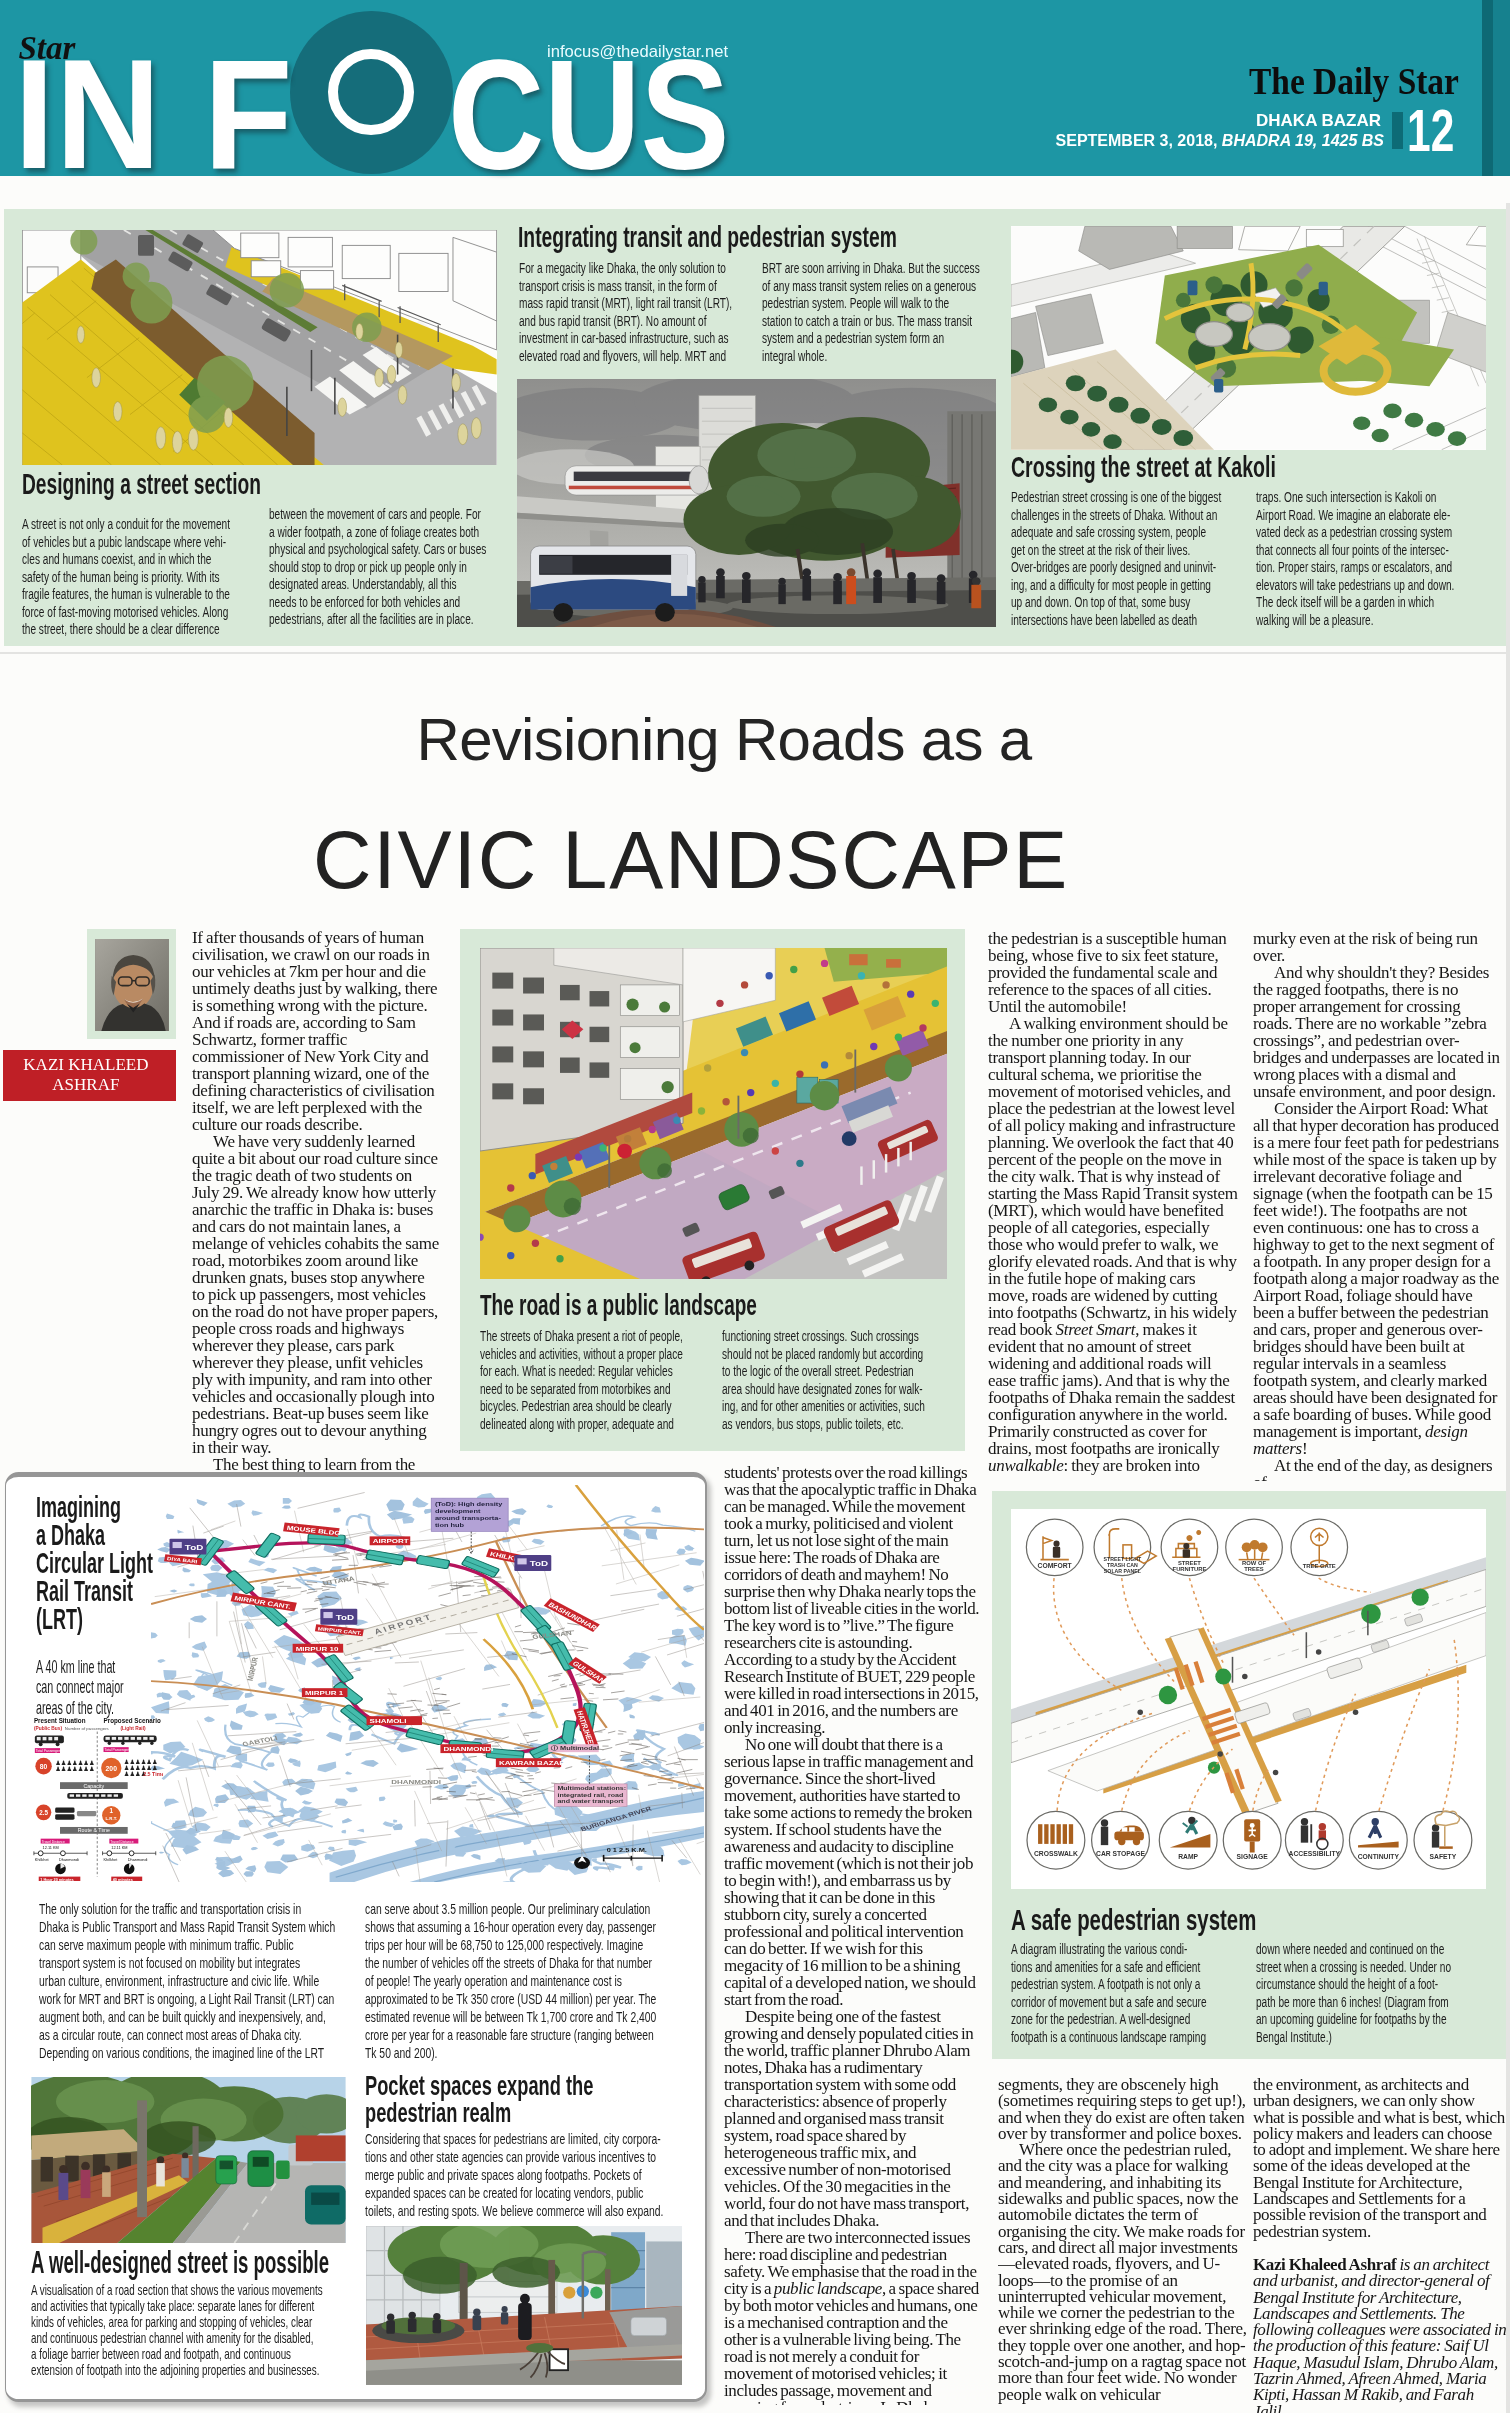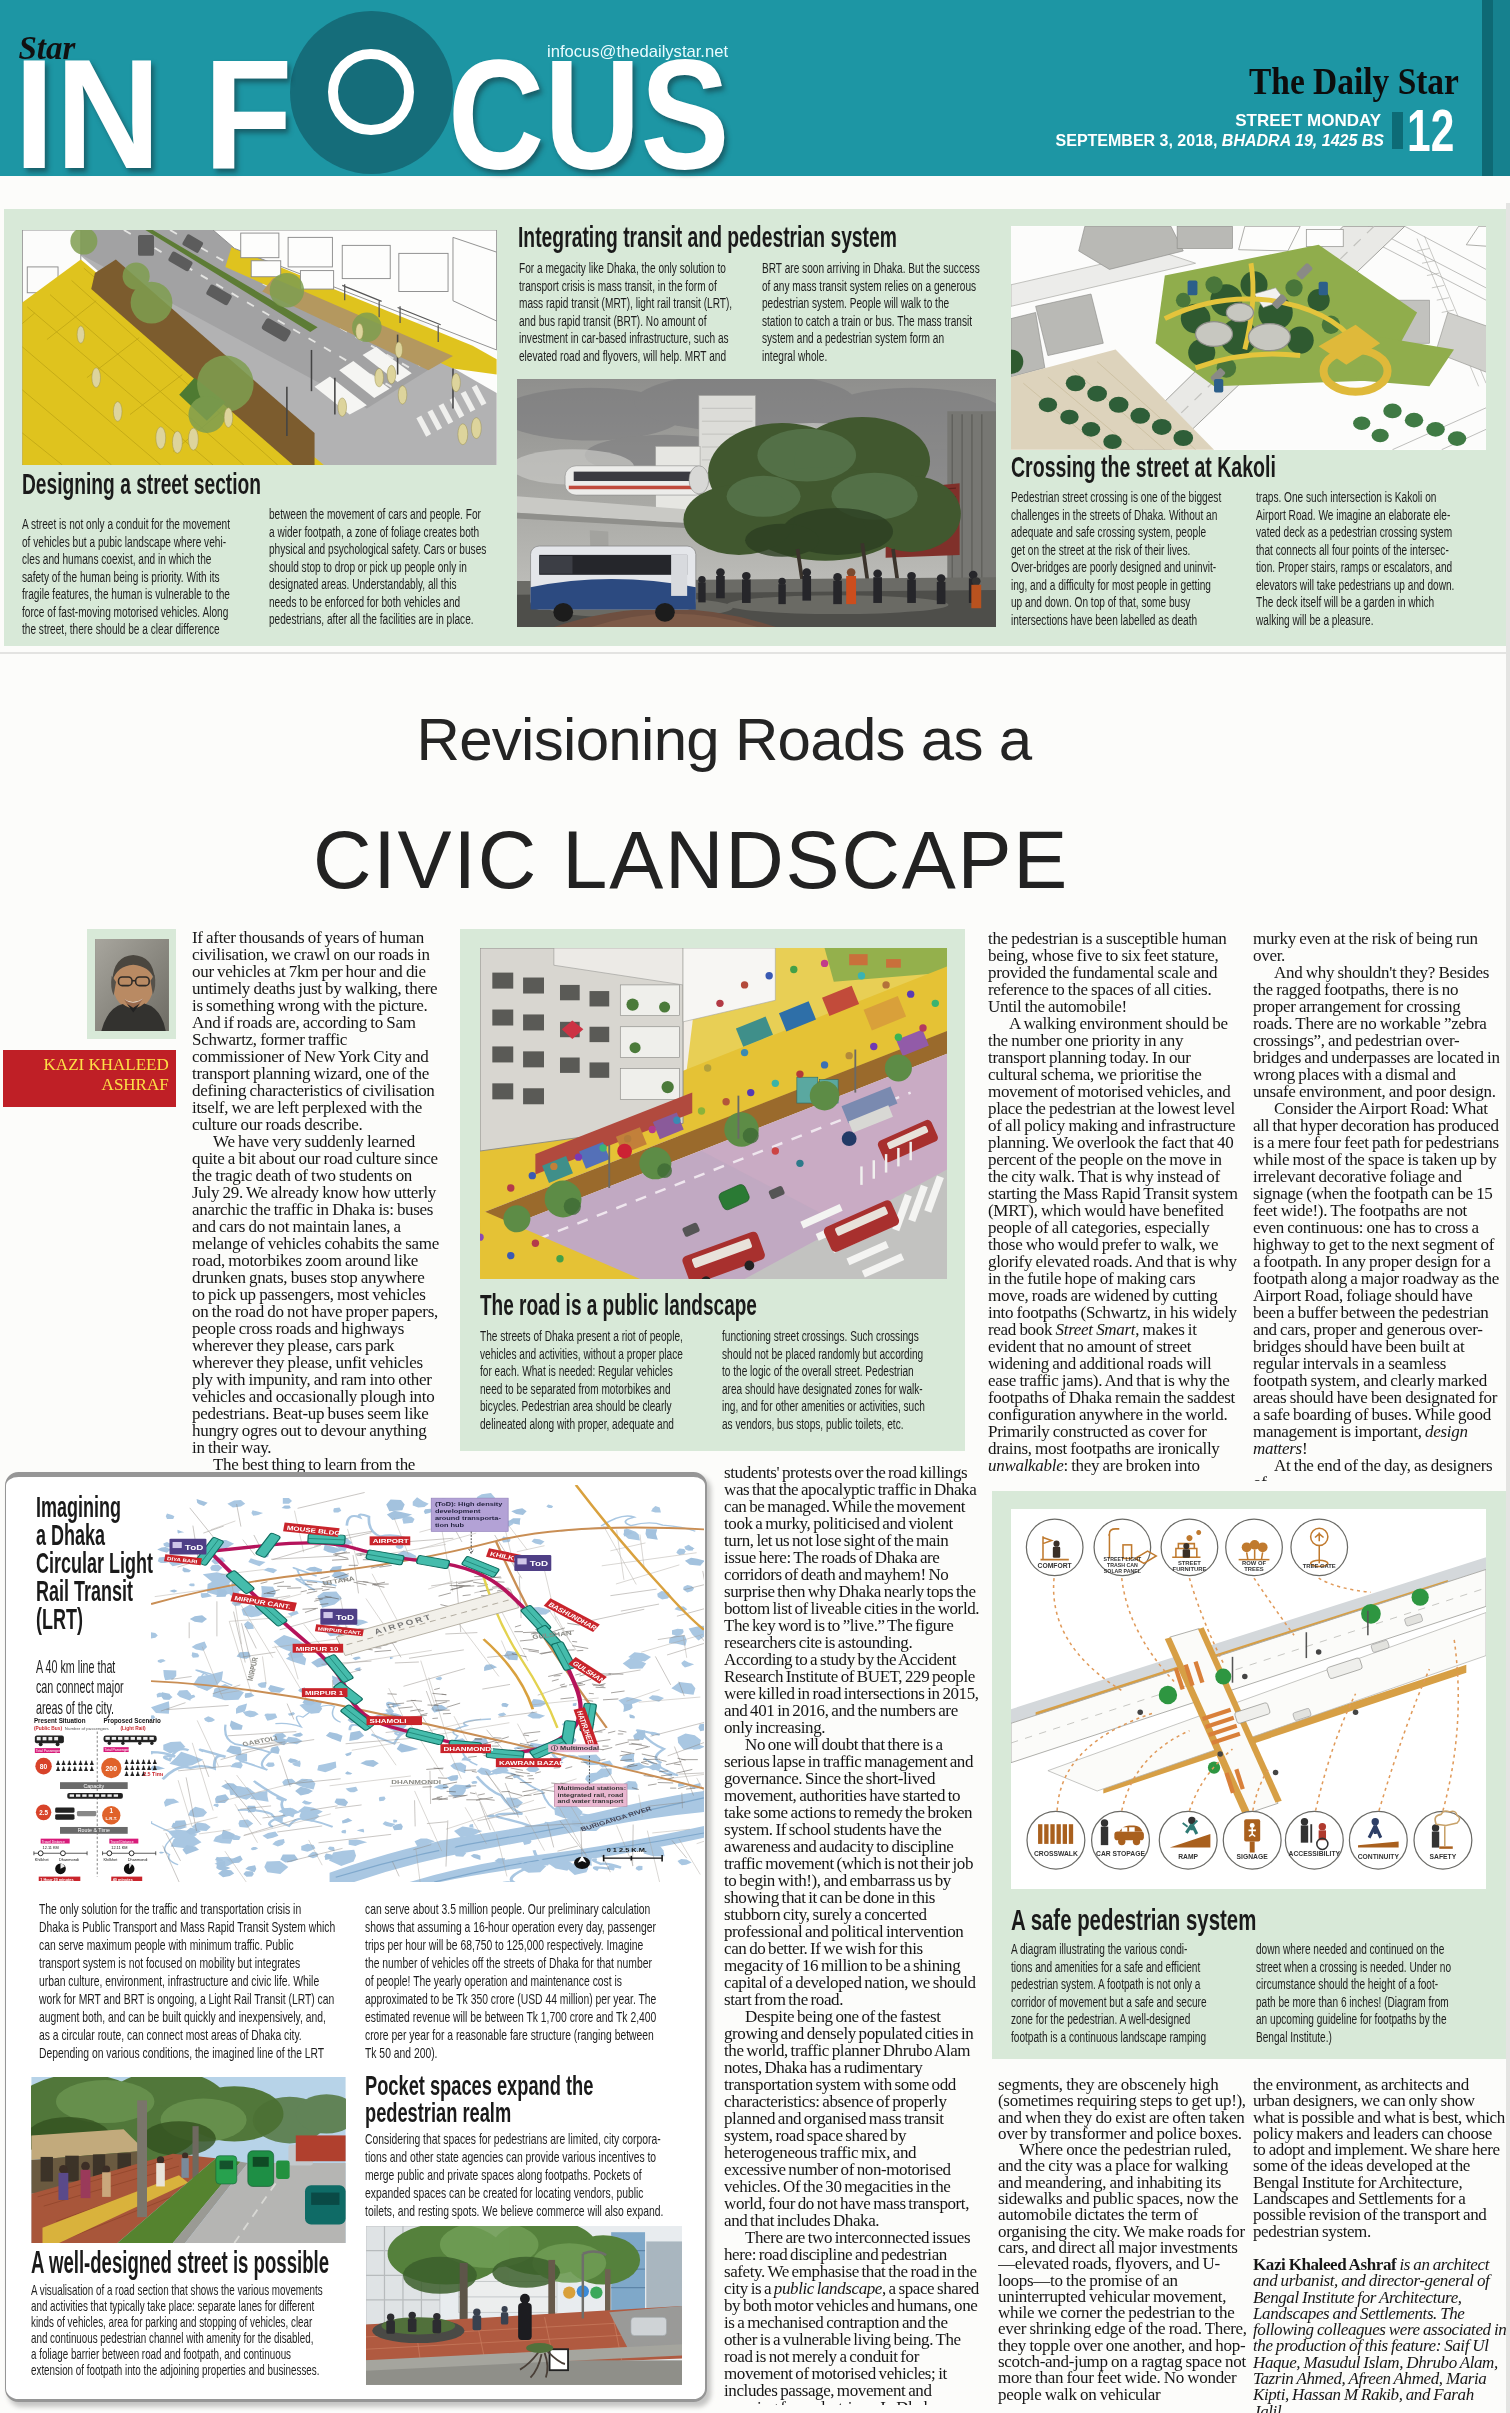--- a/index.html
+++ b/index.html
@@ -33,21 +33,21 @@
   <div class="abs" style="left:18.5px;top:30px;font-family:'Liberation Serif',serif;font-weight:bold;font-style:italic;font-size:33px;color:#111;">Star</div>
 
   <div class="abs" style="left:14px;top:44px;font-weight:bold;color:#fff;font-size:155px;line-height:142px;letter-spacing:1.2px;transform:scaleX(0.94);transform-origin:0 0;white-space:nowrap;text-shadow:3.1px 4.3px 5.5px rgba(20,40,45,.5);">IN F</div>
 
   <div class="abs" style="left:448px;top:44px;font-weight:bold;color:#fff;font-size:155px;line-height:142px;letter-spacing:0px;transform:scaleX(0.86);transform-origin:0 0;white-space:nowrap;text-shadow:3.1px 4.3px 5.5px rgba(20,40,45,.5);">CUS</div>
 
   <div class="abs" style="left:547px;top:42px;font-size:16.6px;color:#eafcff;">infocus@thedailystar.net</div>
 
   <div class="abs" style="left:1249px;top:59px;width:212px;text-align:center;font-family:'Liberation Serif',serif;font-weight:bold;font-size:38px;color:#0d0d0d;white-space:nowrap;transform:scaleX(0.88);transform-origin:0 0;">The Daily Star</div>
 
-  <div class="abs" style="left:1170px;top:111px;width:211px;text-align:right;font-weight:bold;font-size:17px;color:#fff;">STREET MONDAY</div>
+  <div class="abs" style="left:1170px;top:111px;width:211px;text-align:right;font-weight:bold;font-size:17px;color:#fff;">DHAKA BAZAR</div>
 
   <div class="abs" style="left:1047px;top:132px;width:337px;text-align:right;font-weight:bold;font-size:16px;color:#fff;">SEPTEMBER 3, 2018, <i>BHADRA 19, 1425 BS</i></div>
 
   <div class="abs" style="left:1392px;top:112px;width:10.5px;height:37px;background:#0d6b76;"></div>
 
   <div class="abs" style="left:1407px;top:97px;font-weight:bold;font-size:59px;color:#fff;transform:scaleX(0.72);transform-origin:0 0;">12</div>
 
   <div class="abs" style="left:3.7px;top:209px;width:1503px;height:437px;background:#d8e9d8;"></div>
 
   <div class="abs" style="left:0;top:652px;width:1510px;height:1.8px;background:#e3e3e1;"></div>
@@ -526,21 +526,21 @@
       <rect x="66" y="62" width="22" height="14" rx="6"></rect>
       <line x1="60" y1="68" x2="66" y2="68"></line>
     </g>
     <path d="M47,98 Q62,108 78,97 Q72,104 62,104 Q52,104 47,98 Z" fill="#f0e8dc"></path>
     <path d="M47,98 Q62,110 78,97 Q70,112 62,112 Q53,112 47,98 Z" fill="#7a4a38" opacity="0.5"></path>
     <path d="M10,150 Q20,112 45,106 Q62,120 80,105 Q108,112 115,150 Z" fill="#33322f"></path>
     <path d="M52,106 L62,120 L73,105 L62,112 Z" fill="#222"></path>
   </svg>
   </div>
 
-  <div class="abs" style="left:3.1px;top:1050px;width:173px;height:57px;background:#bf1f26;color:#fde047;font-family:'Liberation Serif',serif;font-size:17px;line-height:20.3px;text-align:right;box-sizing:border-box;padding:5px 7.4px 0 0;">KAZI KHALEED<br>ASHRAF</div>
+  <div class="abs" style="left:3.1px;top:1050px;width:173px;height:51px;background:#bf1f26;color:#ffffff;font-family:'Liberation Serif',serif;font-size:17px;line-height:20.3px;text-align:center;box-sizing:border-box;padding:5px 7.4px 0 0;">KAZI KHALEED<br>ASHRAF</div>
 
   <div class="ser" style="left:192px;top:929px;width:248px;height:545px;line-height:17px;">
   <p>If after thousands of years of human civilisation, we crawl on our roads in our vehicles at 7km per hour and die untimely deaths just by walking, there is something wrong with the picture. And if roads are, according to Sam Schwartz, former traffic commissioner of New York City and transport planning wizard, one of the defining characteristics of civilisation itself, we are left perplexed with the culture our roads describe.</p>
   <p>We have very suddenly learned quite a bit about our road culture since the tragic death of two students on July 29. We already know how utterly anarchic the traffic in Dhaka is: buses and cars do not maintain lanes, a melange of vehicles cohabits the same road, motorbikes zoom around like drunken gnats, buses stop anywhere to pick up passengers, most vehicles on the road do not have proper papers, people cross roads and highways wherever they please, cars park wherever they please, unfit vehicles ply with impunity, and ram into other vehicles and occasionally plough into pedestrians. Beat-up buses seem like hungry ogres out to devour anything in their way.</p>
   <p>The best thing to learn from the</p>
   </div>
 
   <div class="abs" style="left:460px;top:929px;width:505px;height:522px;background:#d8e9d8;"></div>
 
   <div class="abs" id="img-isometric" style="left:480px;top:948px;width:467px;height:331px;background:#fff;">

